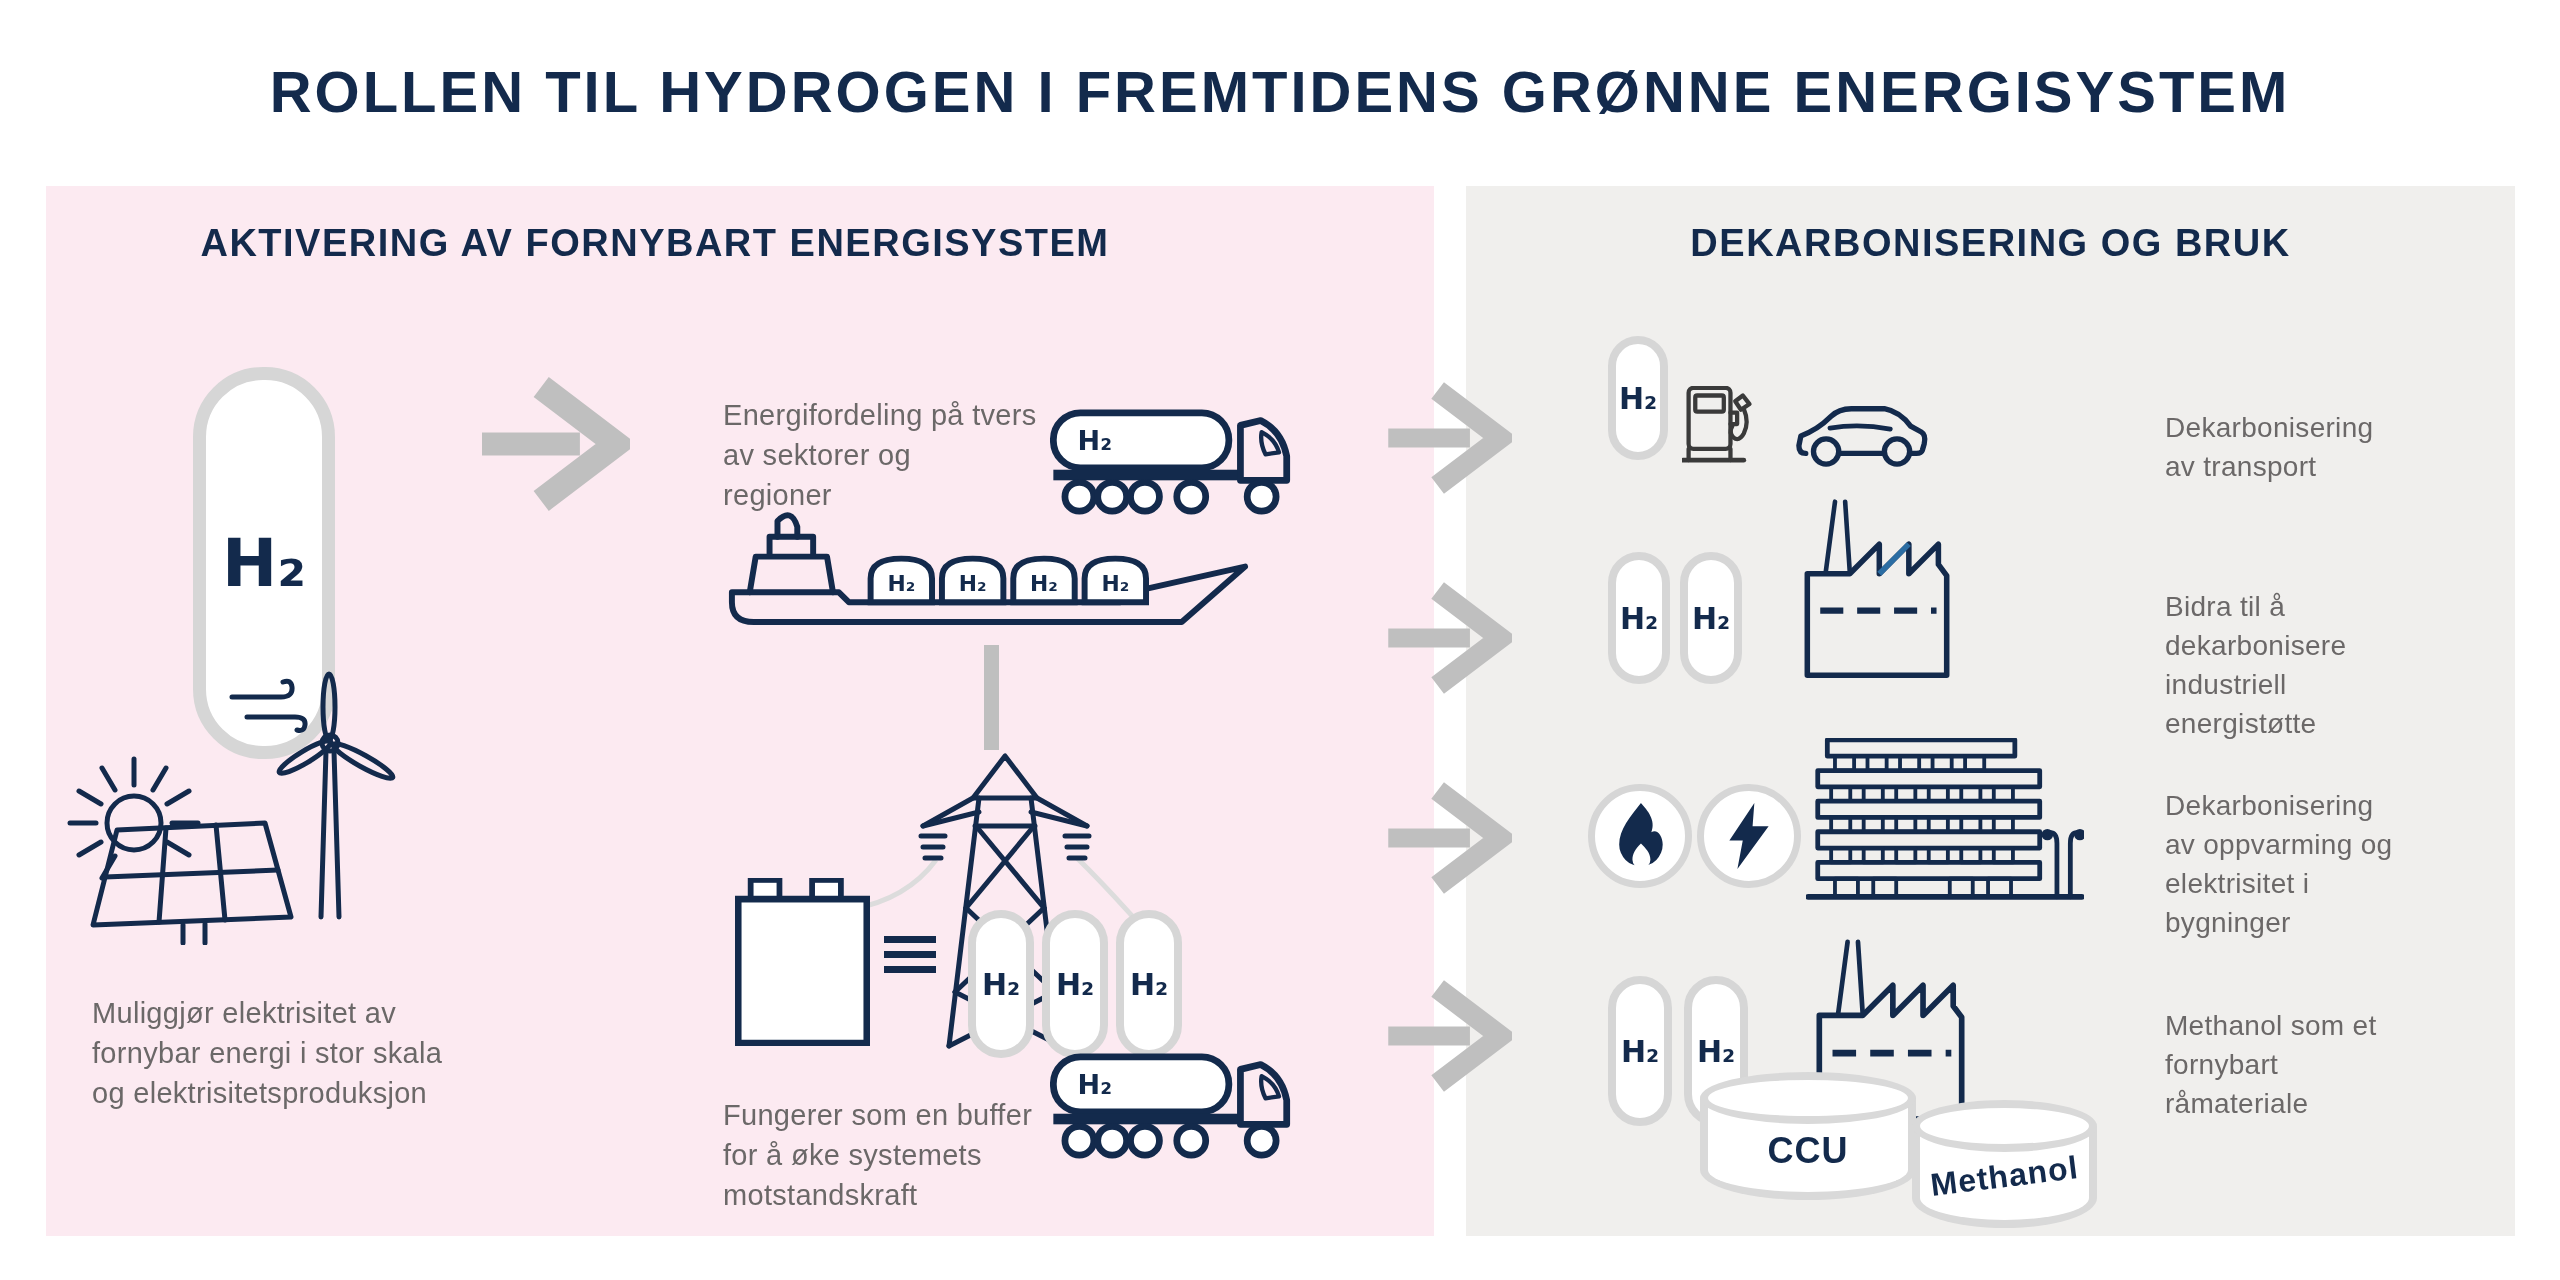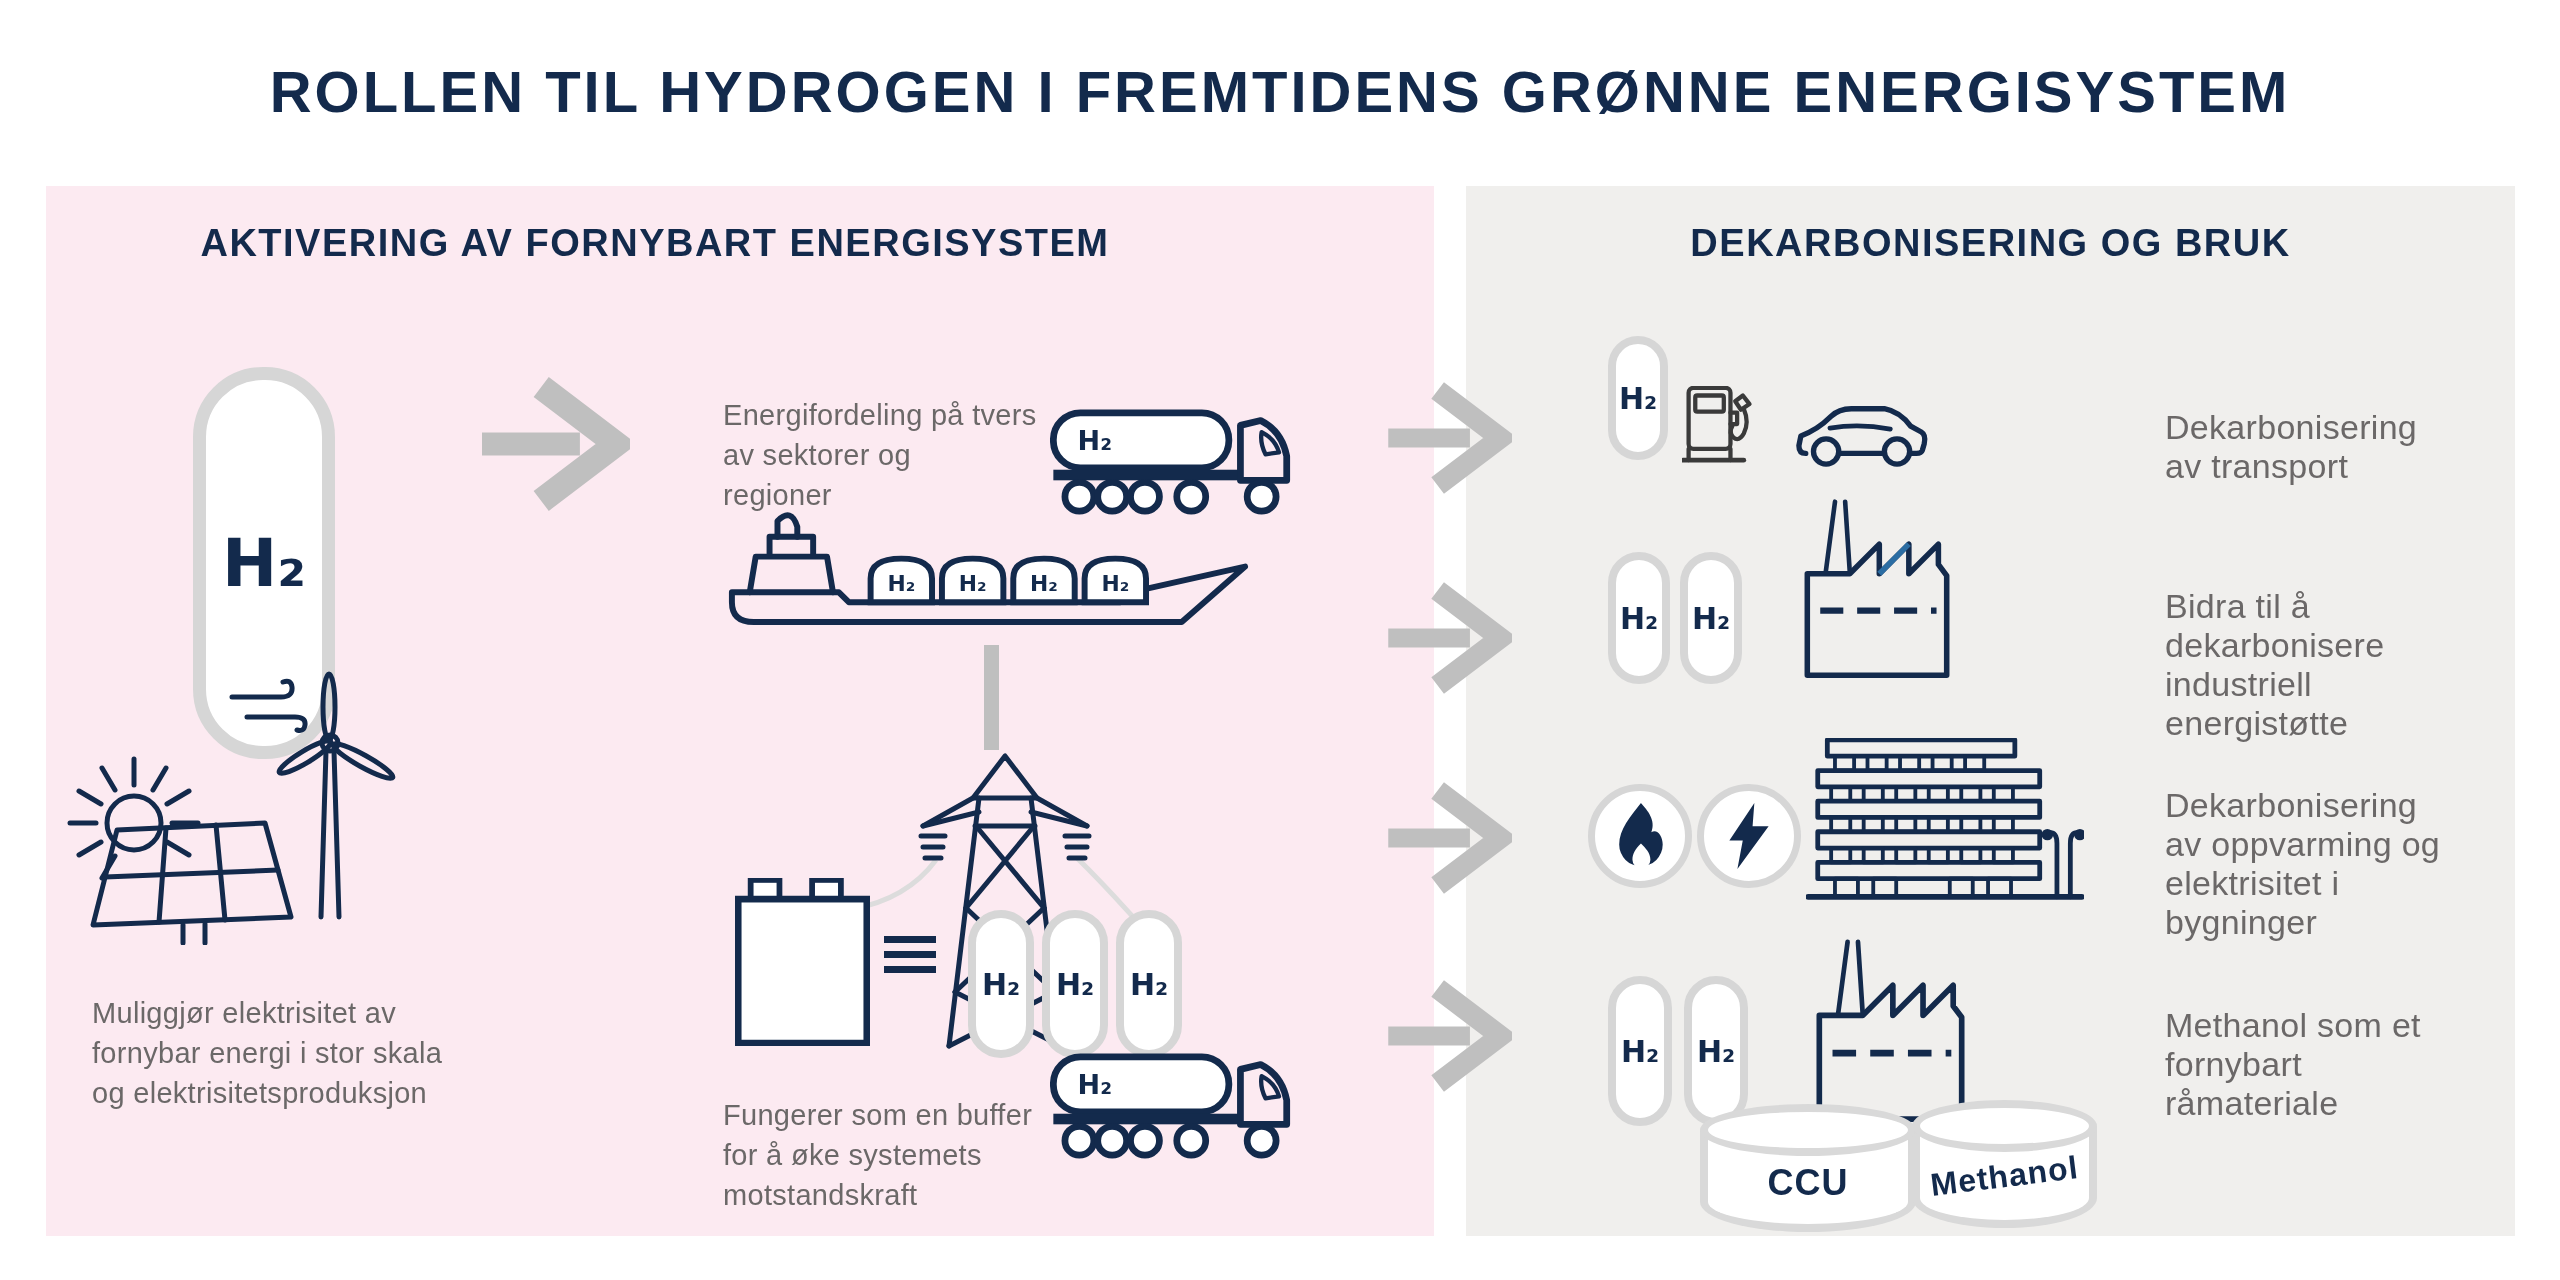--- a/index.html
+++ b/index.html
@@ -8,21 +8,21 @@
   .title{position:absolute;left:0;top:58px;width:2560px;text-align:center;
          font-size:58px;font-weight:700;letter-spacing:3px;color:#132a4c;}
   .panel{position:absolute;top:186px;height:1050px;}
   .panel.pink{left:46px;width:1388px;background:#fceaf1;}
   .panel.gray{left:1466px;width:1049px;background:#f0efed;}
   .panel-header{position:absolute;top:222px;text-align:center;font-size:38px;font-weight:700;
                 letter-spacing:1.5px;color:#132a4c;}
   .panel-header.left{left:46px;width:1218px;}
   .panel-header.right{left:1466px;width:1049px;}
   .caption{position:absolute;font-size:29px;line-height:40px;color:#6b6868;letter-spacing:.3px;}
-  .rlabel{position:absolute;font-size:34px;line-height:39px;color:#6b6868;letter-spacing:.3px;}
+  .rlabel{position:absolute;font-size:28px;line-height:39px;color:#6b6868;letter-spacing:.3px;}
   .tank{position:absolute;box-sizing:border-box;background:#fff;border:8px solid #d6d6d6;
         border-radius:999px;display:flex;align-items:center;justify-content:center;}
   .tank .h2{font-family:"DejaVu Sans",sans-serif;font-weight:700;color:#132a4c;font-size:30px;}
   .tank.big{border-width:13px;}
   .tank.big .h2{font-size:66px;}
   .abs{position:absolute;}
   .garrow path{stroke:#bfbfbf;fill:none;}
   .navy{stroke:#132a4c;fill:none;stroke-linejoin:round;stroke-linecap:round;}
   .connector{position:absolute;background:#bfbfbf;}
   .eqbar{width:52px;height:7px;background:#132a4c;margin-bottom:8px;}
@@ -344,21 +344,21 @@
   <div class="tank" style="left:1684px;top:976px;width:64px;height:150px;">
       <span class="h2">H₂</span>
     </div>
 
   <svg class="abs" style="left:1808px;top:938px;" width="165" height="184" viewBox="0 0 175 195">
     <path class="navy" stroke-width="5" d="M32 80 L42 4 M58 80 L53 4"></path>
     <path class="navy" stroke-width="6" d="M12 192 V82 H58 L90 50 V82 L122 50 V82 L154 50 V72 L163 84 V192 Z"></path>
     <path d="M26 122 H152" stroke="#132a4c" stroke-width="7" stroke-dasharray="25 15" fill="none"></path>
   </svg>
 
-  <div class="cyl" style="left:1700px;top:1104px;width:216px;height:128px;">
+  <div class="cyl" style="left:1700px;top:1072px;width:216px;height:128px;">
     <div class="cyl-body"></div>
     <div class="cyl-top"></div>
     <div class="cyl-label">CCU</div>
   </div>
   <div class="cyl" style="left:1912px;top:1100px;width:185px;height:128px;">
     <div class="cyl-body"></div>
     <div class="cyl-top"></div>
     <div class="cyl-label tilt">Methanol</div>
   </div>
 

